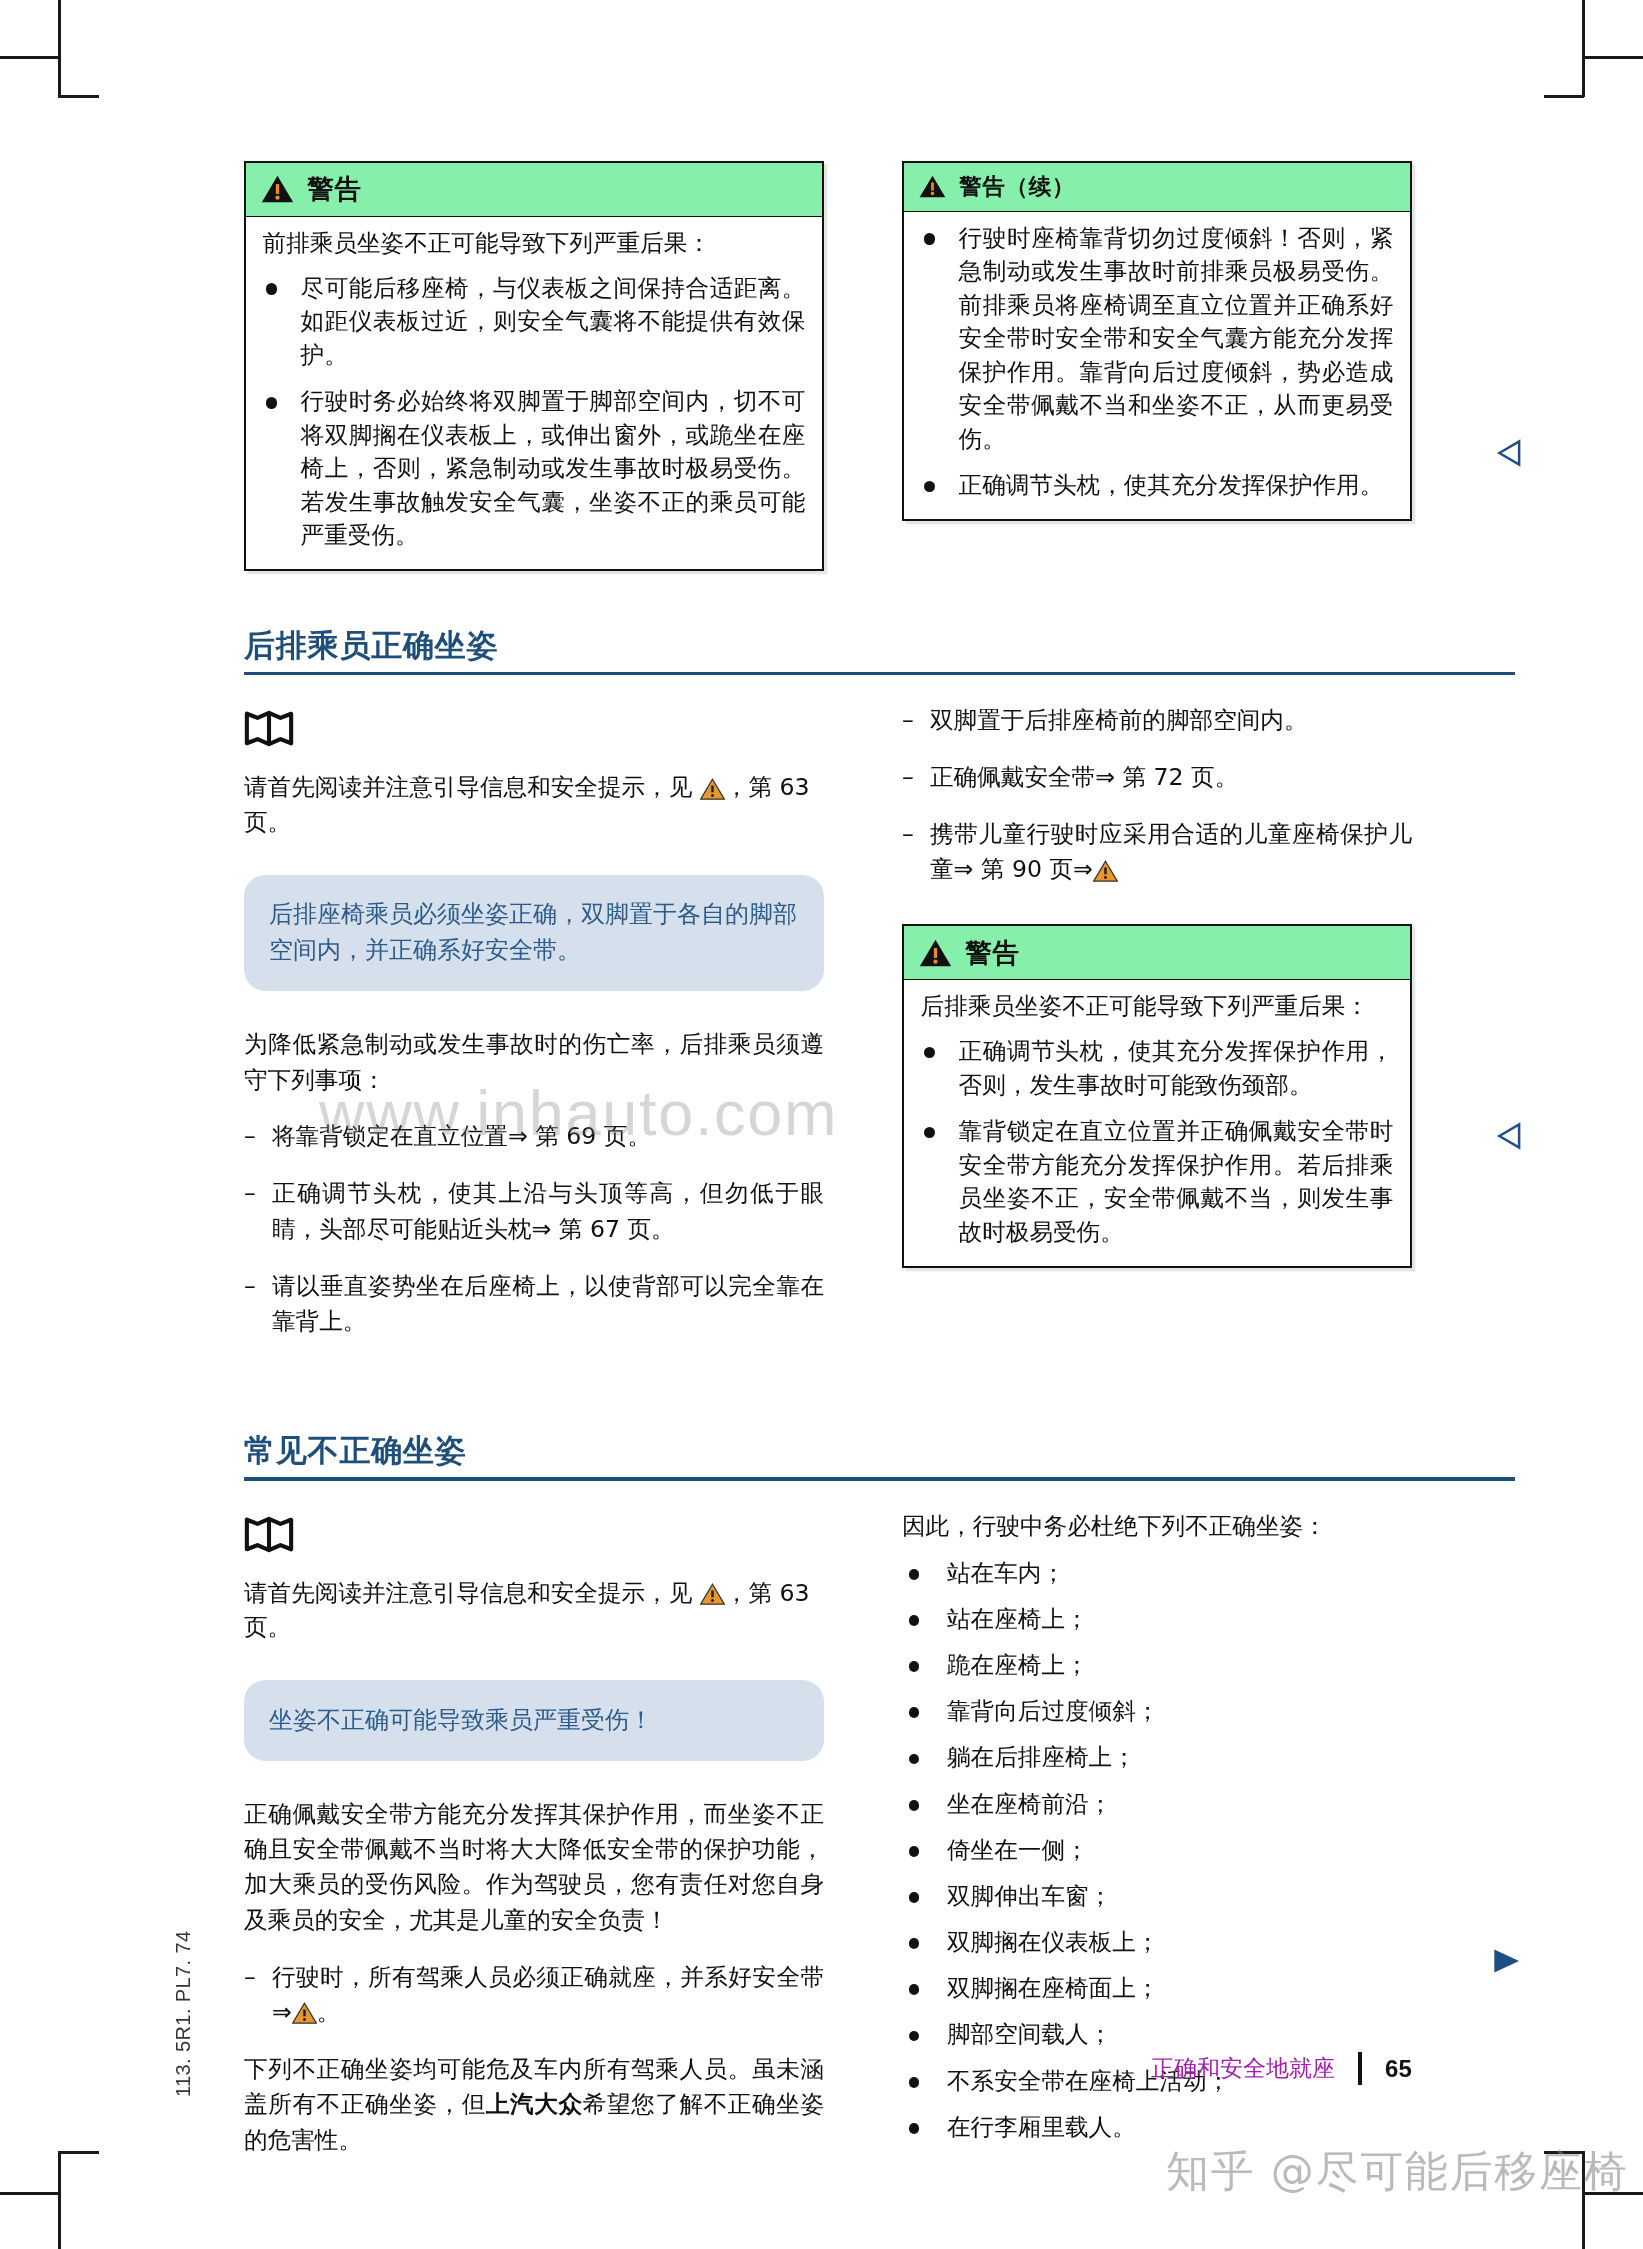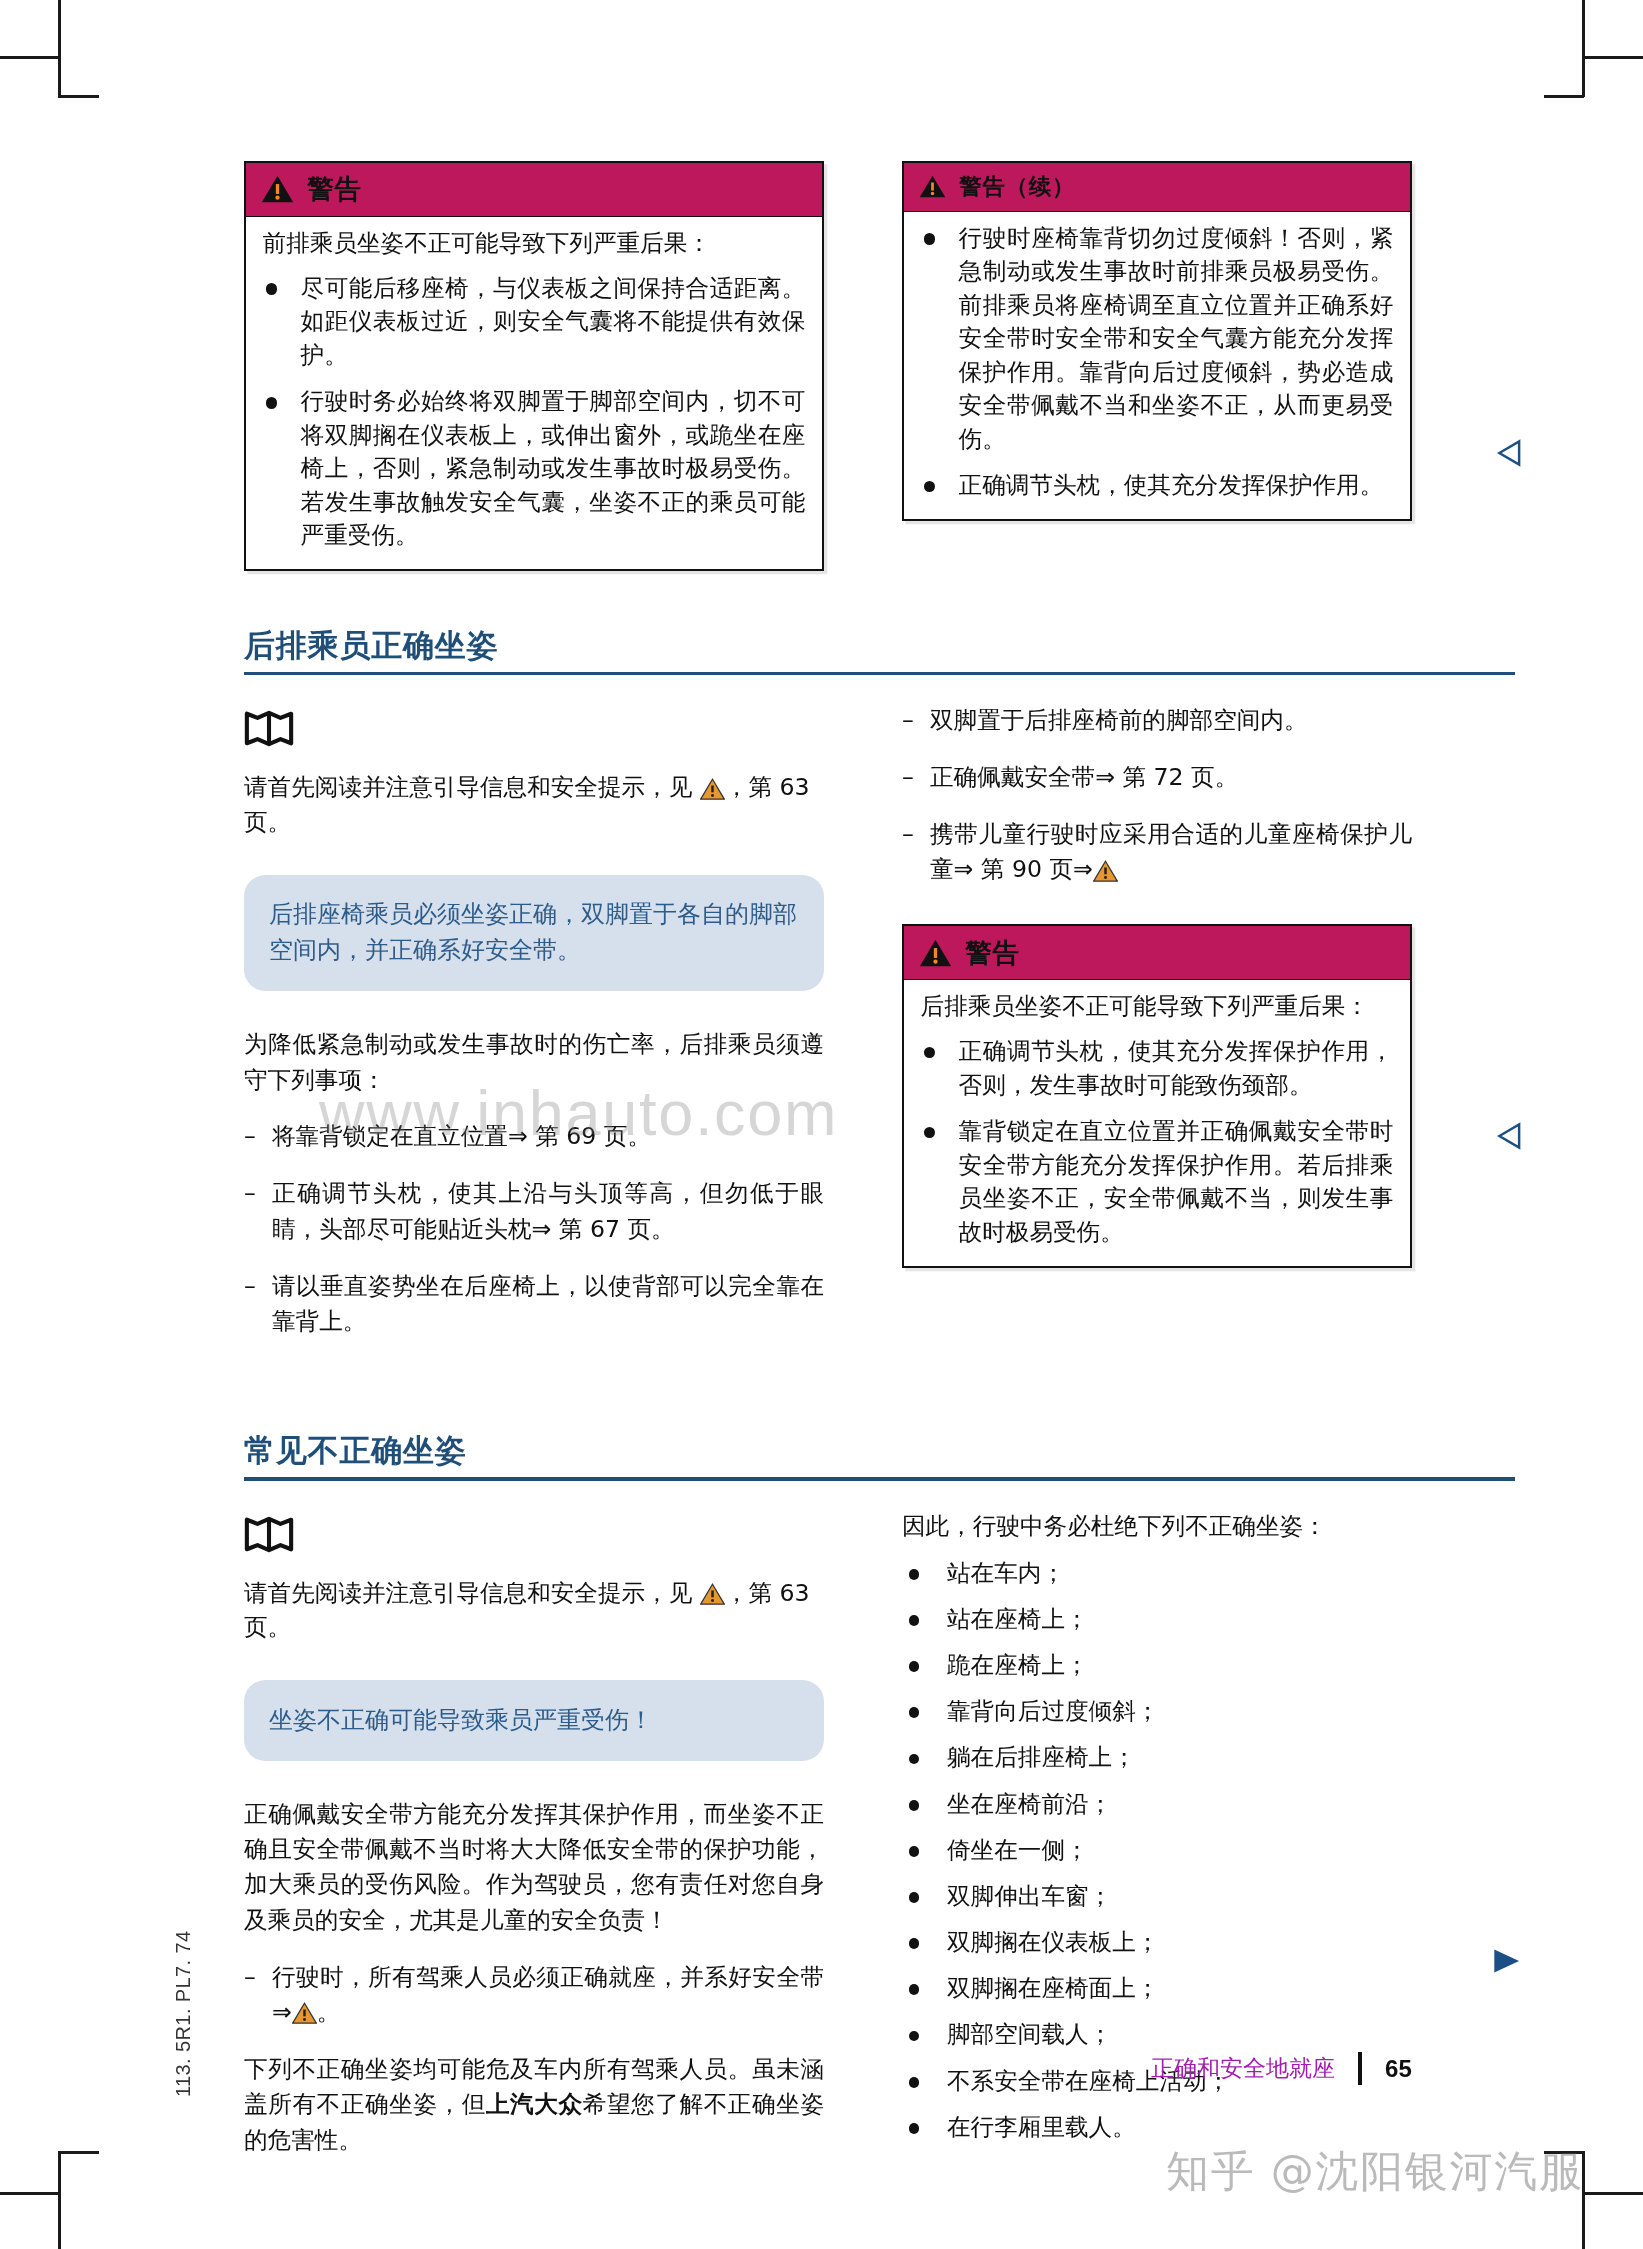--- a/index.html
+++ b/index.html
@@ -52,21 +52,21 @@
   }
 
   
   .warnbox {
     border: 2.5px solid #111111;
     background: #ffffff;
     box-sizing: border-box;
     box-shadow: 3.3px 3.3px 0 rgba(0,0,0,0.10);
   }
   .warnbox-head {
-    background: #be185d;
+    background: #86efac;
     padding: 8.3px 15px 8.3px 15px;
     display: flex;
     align-items: center;
     gap: 13.2px;
     border-bottom: 1.7px solid #111;
   }
   .warnbox-head .wtitle {
     font-size: 26.5px;
     font-weight: bold;
     color: #111111;
@@ -495,21 +495,21 @@
       <polygon points="4,17 28,3 28,31" fill="none" stroke="#1B4F86" stroke-width="3"></polygon>
     </svg>
   </div>
   <div class="marker" style="left:1491px;top:1946px;">
     <svg width="33" height="30" viewBox="0 0 40 36">
       <polygon points="4,4 34,18 4,32" fill="#1B4F86"></polygon>
     </svg>
   </div>
 
   <div class="wm-center">www.inhauto.com</div>
-  <div class="wm-bottom">知乎 @沈阳银河汽服</div>
+  <div class="wm-bottom">知乎 @尽可能后移座椅</div>
 
   <div class="footer">
     <span class="fchapter">正确和安全地就座</span>
     <span class="fbar"></span>
     <span class="fpage">65</span>
   </div>
 
 </div>
 
 

